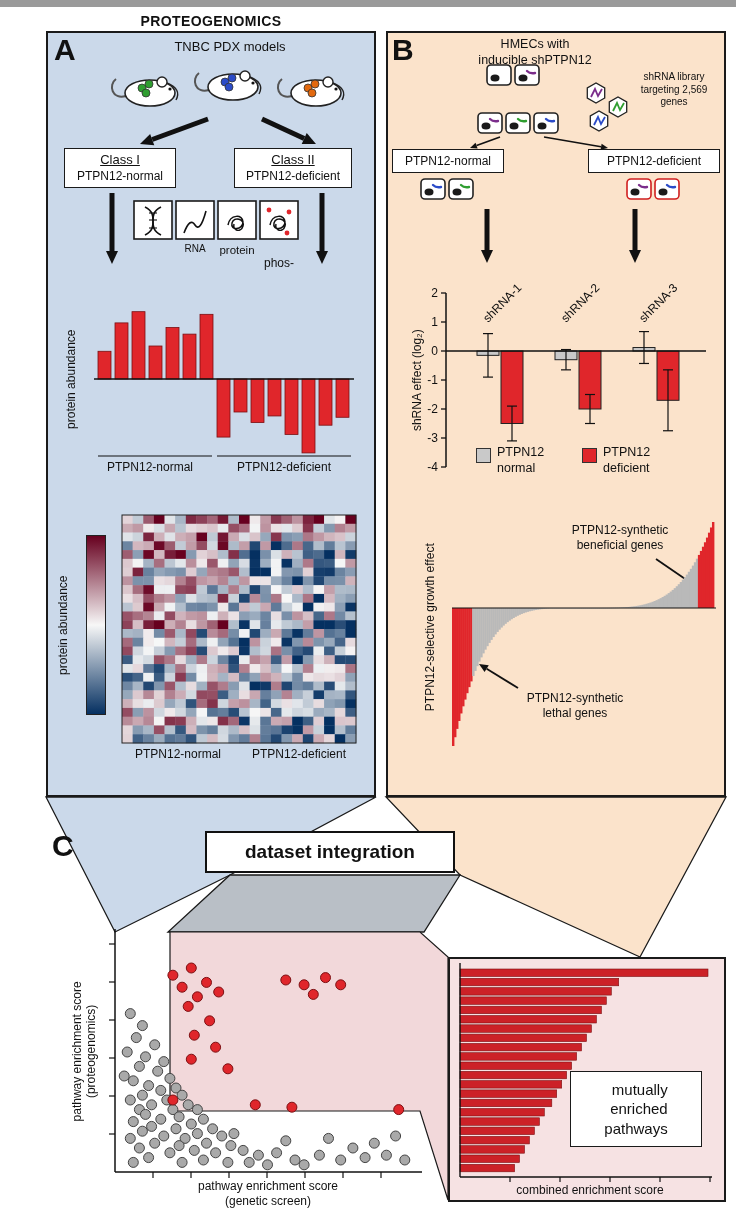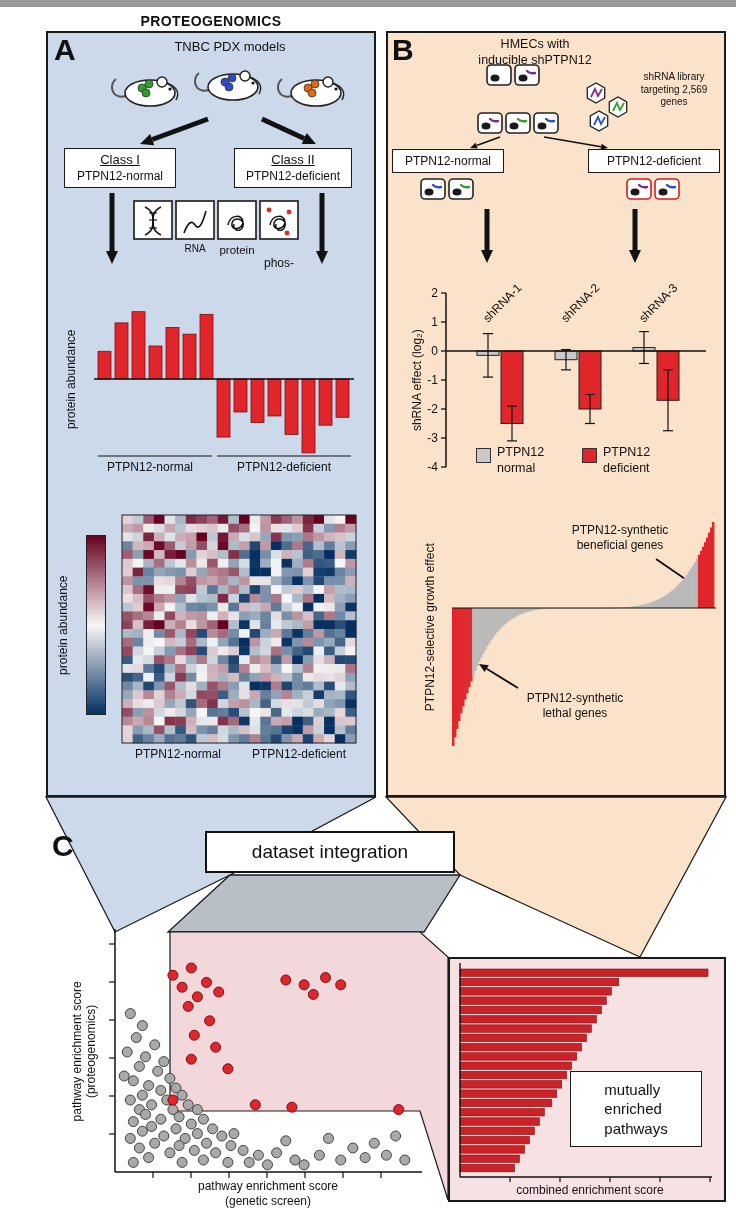--- a/index.html
+++ b/index.html
@@ -10,22 +10,22 @@
   .panel{position:absolute;border:2px solid #1a1a1a}
   .hdr{position:absolute;font-weight:bold;font-size:14px;text-align:center;letter-spacing:.4px}
   .letter{position:absolute;font-size:30px;font-weight:bold;line-height:1}
   .lbl{position:absolute;font-size:12px;text-align:center;white-space:pre-line;line-height:1.25}
   .box{position:absolute;background:#fff;border:1.6px solid #1a1a1a;display:flex;flex-direction:column;align-items:center;justify-content:center;text-align:center;line-height:1.25}
   .box .u{text-decoration:underline;font-size:13px}
   .box .d{font-size:12px}
   .vlabel{position:absolute;text-align:center;transform:rotate(-90deg);font-size:12px;white-space:pre-line;line-height:1.2}
   .rot45{position:absolute;transform-origin:0 100%;transform:rotate(-45deg);font-size:12px;white-space:nowrap;height:14px}
   .swatch{position:absolute;width:15px;height:15px;border:1px solid #333}
-  #integration-box{position:absolute;background:#fff;border:2.5px solid #111;display:flex;align-items:center;justify-content:center;font-size:19px;font-weight:normal}
-  #mutually-box{position:absolute;background:#fff;border:1.6px solid #1a1a1a;display:flex;align-items:center;justify-content:center;font-size:15px;text-align:left;white-space:pre-line;line-height:1.3}
+  #integration-box{position:absolute;background:#fff;border:2.5px solid #111;display:flex;align-items:center;justify-content:center;font-size:19px;font-weight:bold}
+  #mutually-box{position:absolute;background:#fff;border:1.6px solid #1a1a1a;display:flex;align-items:center;justify-content:center;font-size:15px;text-align:right;white-space:pre-line;line-height:1.3}
   #colorbar{position:absolute;border:1px solid #222}
 </style>
 </head>
 <body>
 
 <div id="stage">
 
   <svg id="wedges" class="layer" width="736" height="1228">
       <g>
         <polygon points="46,790 376,790 230,868 115,925" fill="#cbd9ea" stroke="#1a1a1a" stroke-width="1.3"></polygon>

